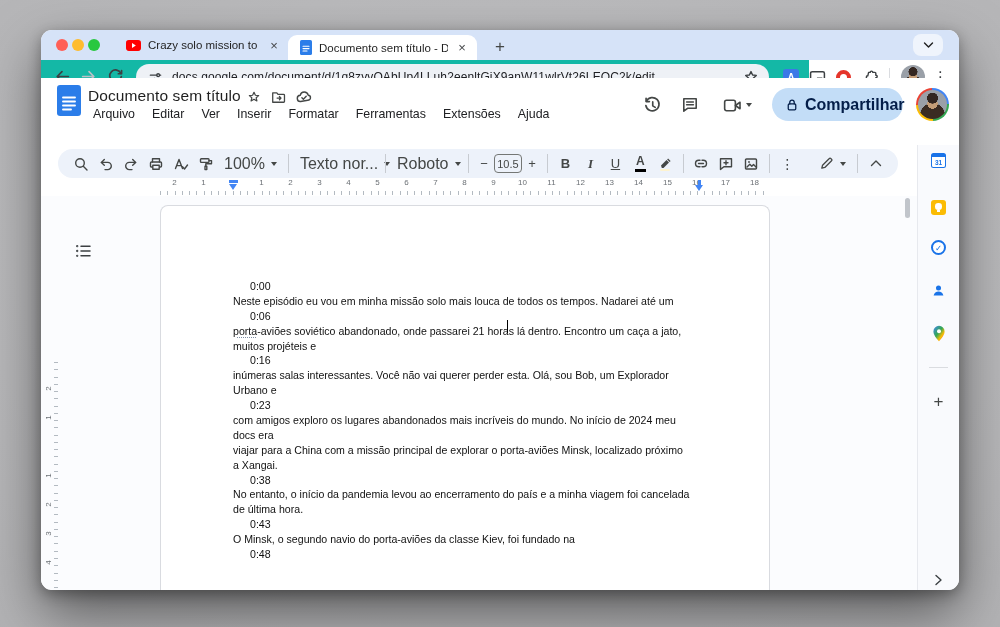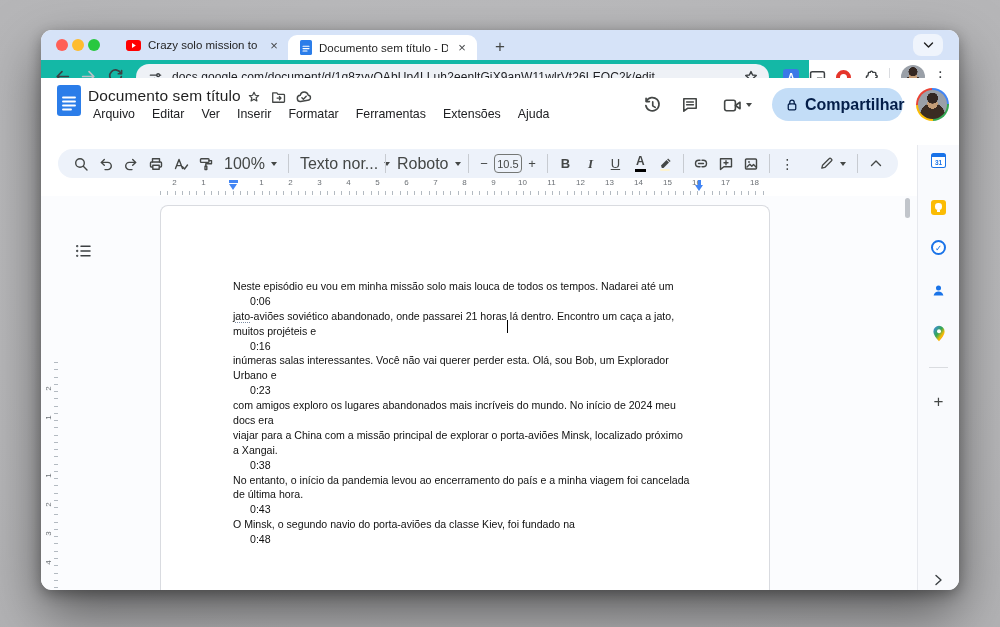--- a/index.html
+++ b/index.html
@@ -419,26 +419,27 @@
           <circle cx="2.2" cy="8" r=".4" fill="#3c4043"></circle>
           <path d="M6 8h9"></path>
           <circle cx="2.2" cy="12.8" r=".4" fill="#3c4043"></circle>
           <path d="M6 12.8h9"></path>
         </svg>
     </div>
 
     <div class="page">
       <div class="doc-lines">
 
+          <div class="doc-line"><span class="lt">0:00</span></div>
 
           <div class="doc-line"><span class="lx">Neste episódio eu vou em minha missão solo mais louca de todos os tempos. Nadarei até um</span></div>
 
           <div class="doc-line"><span class="lt">0:06</span></div>
 
-          <div class="doc-line"><span class="lm">jato</span><span class="lx">-aviões soviético abandonado, onde passarei 21 horas lá dentro. Encontro um caça a jato,</span></div>
+          <div class="doc-line"><span class="lm">porta</span><span class="lx">-aviões soviético abandonado, onde passarei 21 horas lá dentro. Encontro um caça a jato,</span></div>
 
           <div class="doc-line"><span class="lx">muitos projéteis e</span></div>
 
           <div class="doc-line"><span class="lt">0:16</span></div>
 
           <div class="doc-line"><span class="lx">inúmeras salas interessantes. Você não vai querer perder esta. Olá, sou Bob, um Explorador</span></div>
 
           <div class="doc-line"><span class="lx">Urbano e</span></div>
 
           <div class="doc-line"><span class="lt">0:23</span></div>

